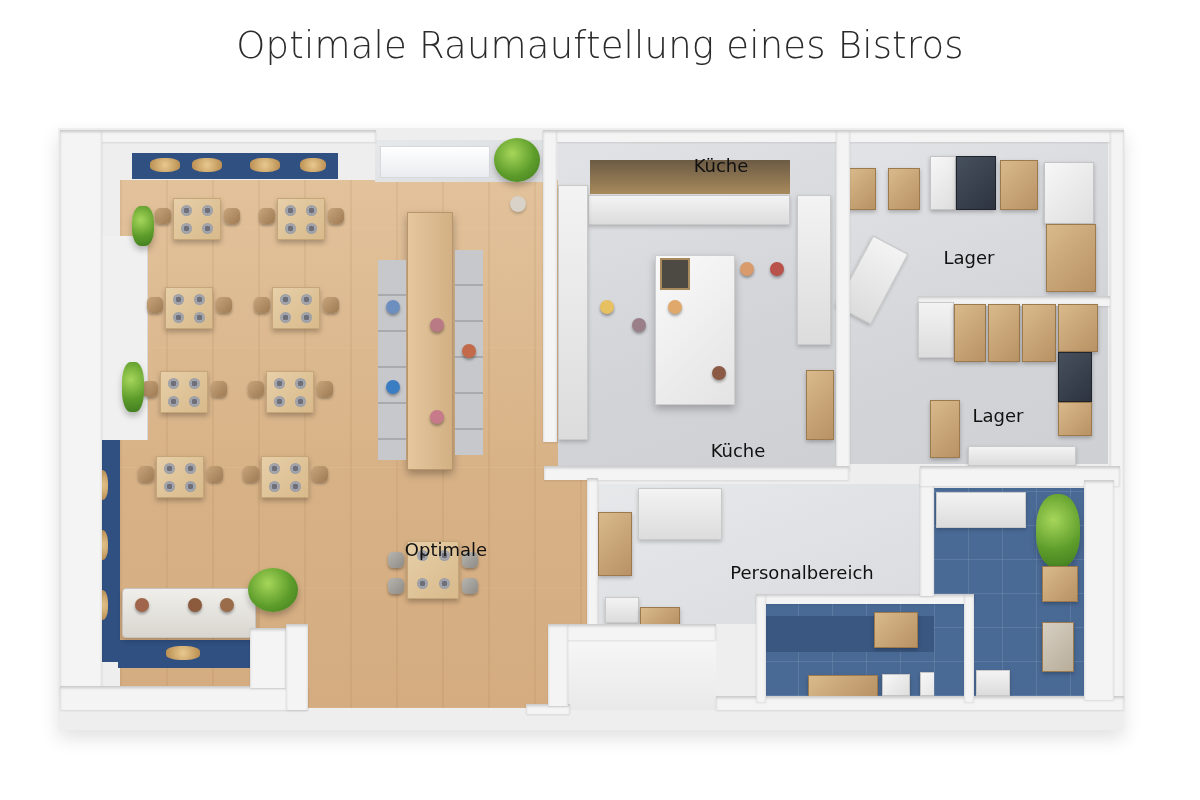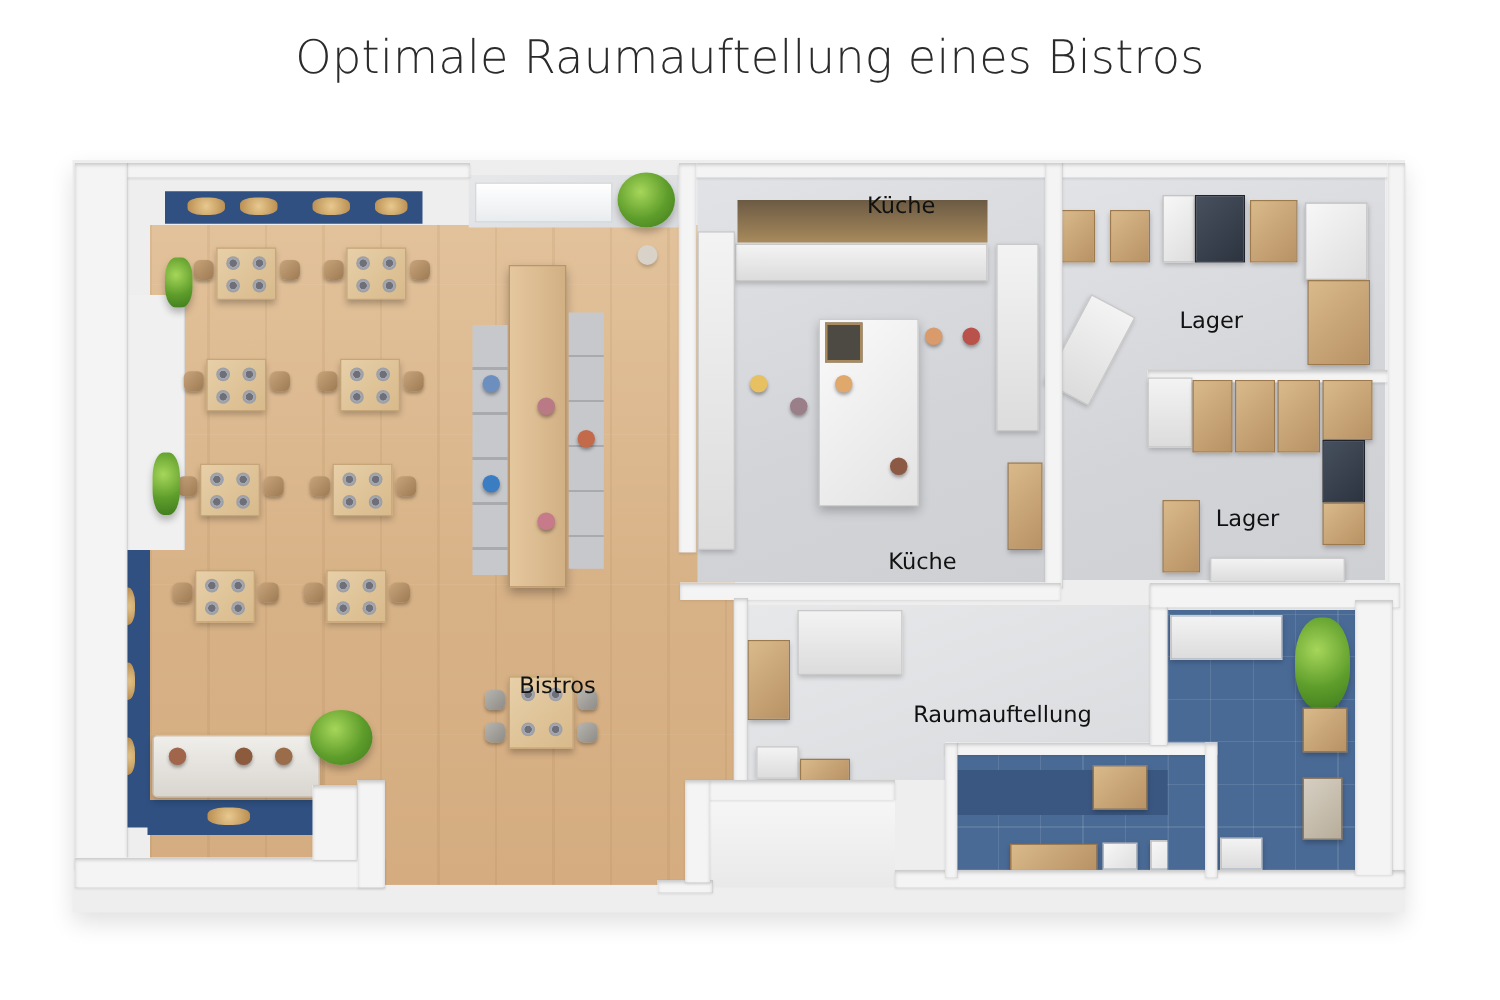--- a/index.html
+++ b/index.html
@@ -249,19 +249,19 @@
   <div class="wall" style="left:756px;top:594px;width:218px;height:10px;"></div>
   <div class="wall" style="left:756px;top:594px;width:10px;height:108px;"></div>
   <div class="wall" style="left:964px;top:594px;width:10px;height:108px;"></div>
   <div class="wall" style="left:920px;top:466px;width:14px;height:130px;"></div>
   <div class="wall" style="left:920px;top:466px;width:200px;height:20px;"></div>
   <div class="wall" style="left:1084px;top:480px;width:30px;height:220px;"></div>
   <div class="wall" style="left:250px;top:628px;width:36px;height:60px;"></div>
   <div class="wall" style="left:286px;top:624px;width:22px;height:86px;"></div>
   <div class="wall" style="left:548px;top:624px;width:20px;height:82px;"></div>
 
-  <div class="label" style="left:446px;top:549px;">Bistros</div>
+  <div class="label" style="left:446px;top:549px;">Optimale</div>
   <div class="label" style="left:721px;top:165px;">Küche</div>
   <div class="label" style="left:738px;top:450px;">Küche</div>
   <div class="label" style="left:969px;top:257px;">Lager</div>
   <div class="label" style="left:998px;top:415px;">Lager</div>
-  <div class="label" style="left:802px;top:572px;">Raumauftellung</div>
+  <div class="label" style="left:802px;top:572px;">Personalbereich</div>
 </div>
 
 </body></html>

